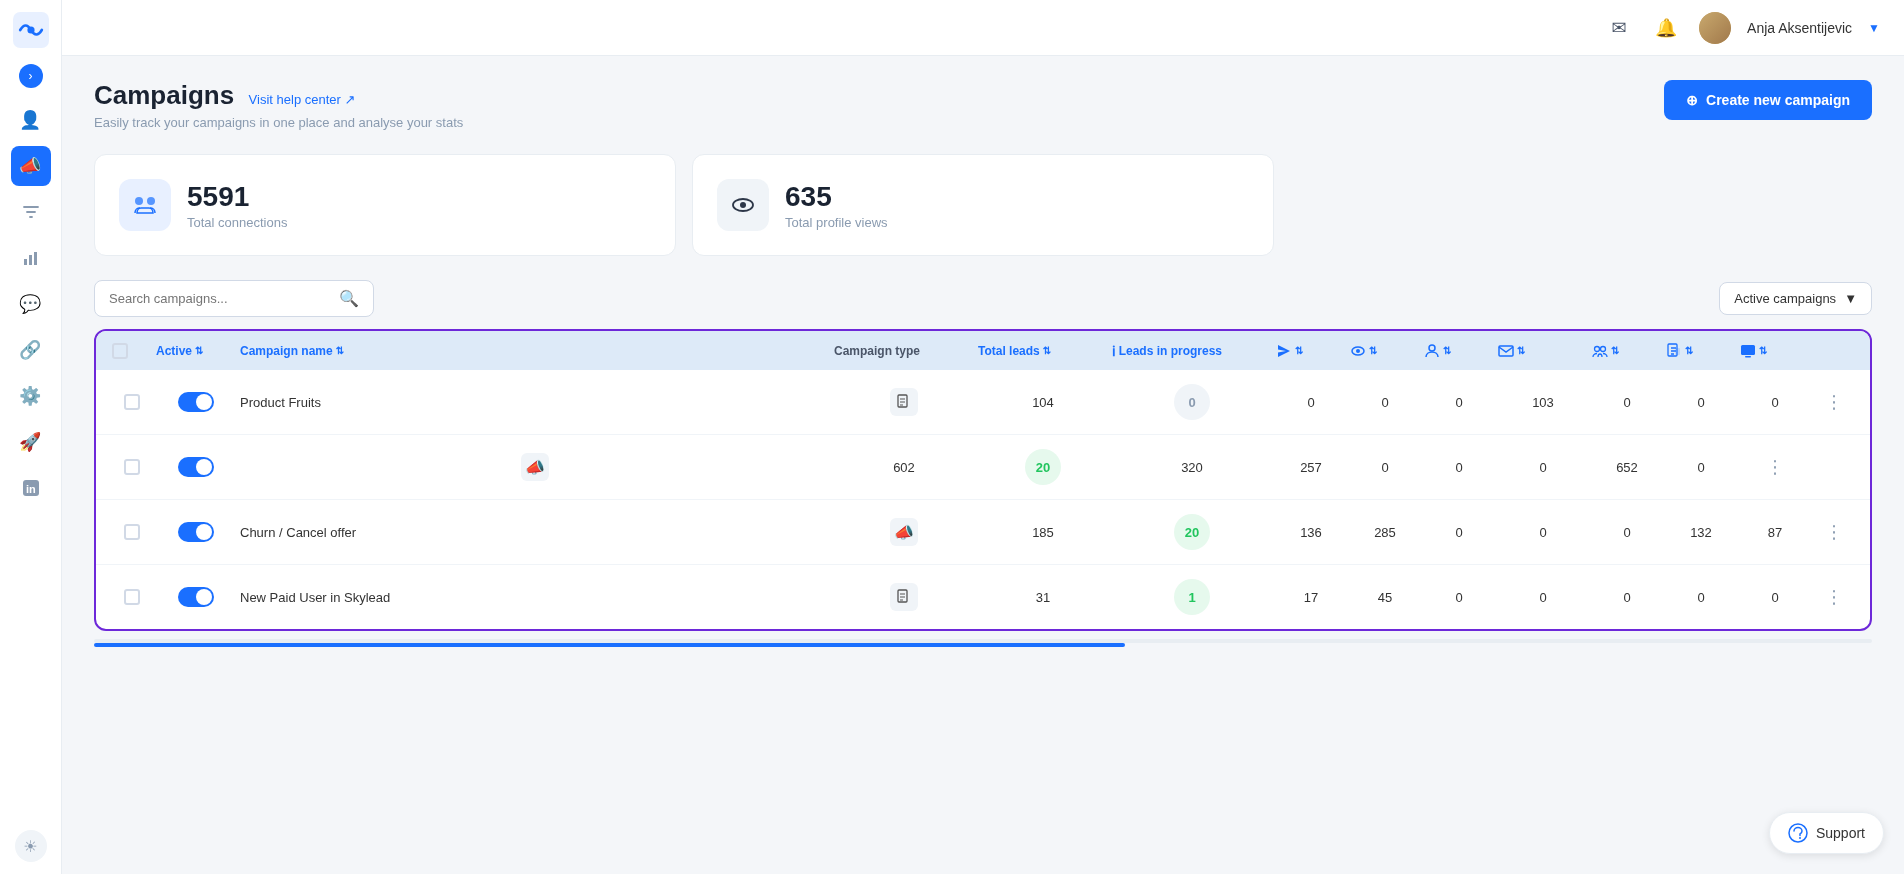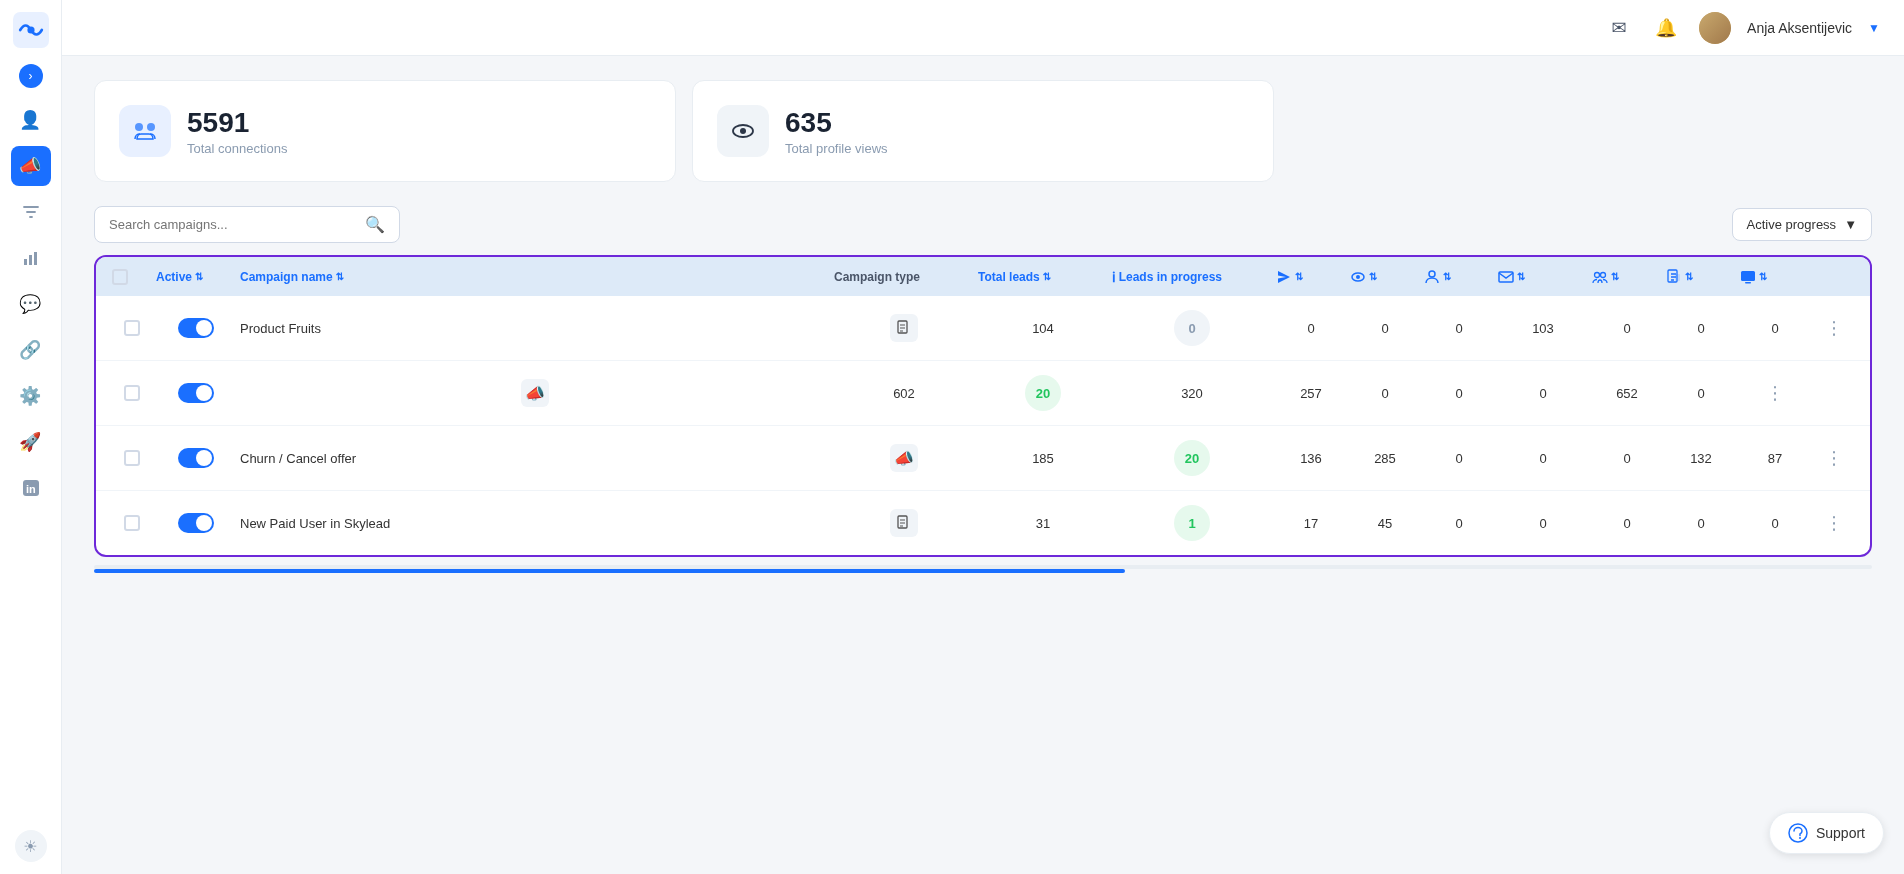--- a/index.html
+++ b/index.html
@@ -186,21 +186,21 @@
       margin-bottom: 12px;
     }
     .search-wrap {
       display: flex;
       align-items: center;
       border: 1px solid #d1d9e6;
       border-radius: 8px;
       background: #fff;
       padding: 8px 14px;
       gap: 8px;
-      width: 306px;
+      width: 280px;
     }
     .search-wrap input {
       border: none;
       outline: none;
       font-size: 13px;
       color: #8a9bb0;
       background: transparent;
       width: 100%;
     }
     .search-icon { color: #1a6fff; font-size: 16px; }
@@ -408,20 +408,31 @@
     <div class="topbar-icon">🔔</div>
     <div class="topbar-avatar">
       <div class="topbar-avatar-img"></div>
     </div>
     <span class="topbar-username">Anja Aksentijevic</span>
     <span class="topbar-chevron">▼</span>
   </div>
 
   <div class="page">
 
+    <div class="page-header">
+      <div class="page-title-area">
+        <h1>Campaigns</h1>
+        <a class="help-link">Visit help center ↗</a>
+        <p class="page-subtitle">Easily track your campaigns in one place and analyse your stats</p>
+      </div>
+      <button class="create-btn">
+        <span>⊕</span>
+        <span>Create new campaign</span>
+      </button>
+    </div>
 
     <div class="stats-row">
 
       <div class="stat-card">
         <div class="stat-icon-wrap stat-icon-blue">
           <svg width="28" height="28" viewBox="0 0 28 28" fill="none">
             <circle cx="8" cy="10" r="4" fill="#1a6fff" opacity="0.7"></circle>
             <circle cx="20" cy="10" r="4" fill="#1a6fff" opacity="0.7"></circle>
             <path d="M4 22c0-3 2-5 4-5h1M24 22c0-3-2-5-4-5h-1M10 17h8c2 0 4 2 4 5H6c0-3 2-5 4-5z" stroke="#1a6fff" stroke-width="1.5" fill="none"></path>
           </svg>
@@ -447,21 +458,21 @@
 
 
     </div>
 
     <div class="toolbar">
       <div class="search-wrap">
         <input type="text" placeholder="Search campaigns..." style="">
         <span class="search-icon">🔍</span>
       </div>
       <div class="filter-select">
-        <span>Active progress</span>
+        <span>Active campaigns</span>
         <span>▼</span>
       </div>
     </div>
 
     <div class="campaigns-table">
 
       <div class="table-header">
         <div class="th">
           <div class="checkbox"></div>
         </div>

